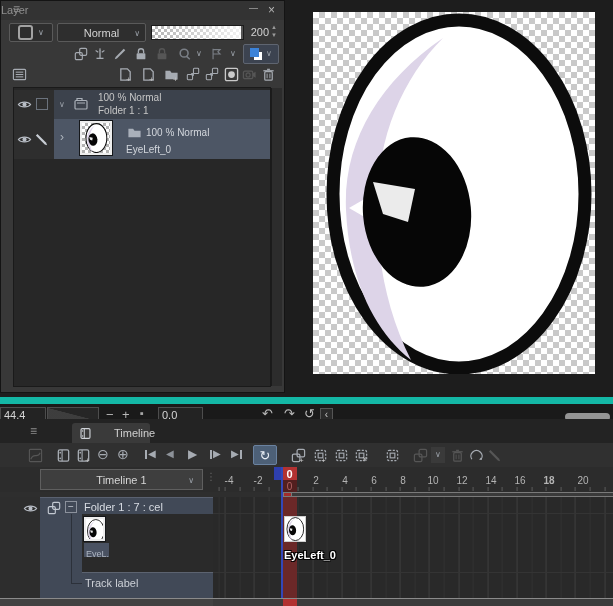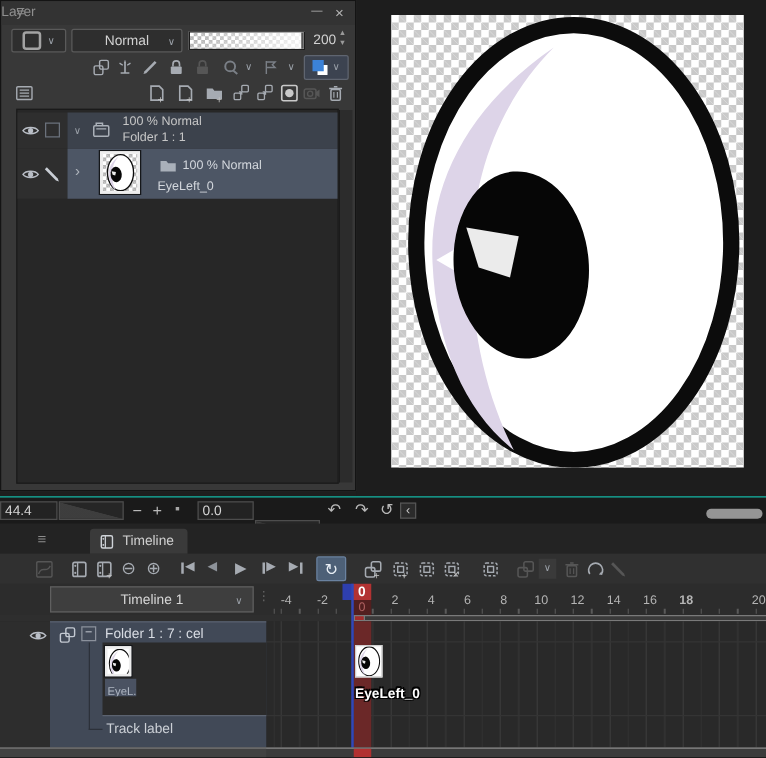--- a/index.html
+++ b/index.html
@@ -320,21 +320,21 @@
               <use href="#i-folder"></use>
             </svg>
           </div>
         <span class="abs txt" style="left:132px;top:8px;font-size:10px;color:#d3d7dd;">100 % Normal</span>
         <span class="abs txt" style="left:112px;top:25px;font-size:10px;color:#d3d7dd;">EyeLeft_0</span>
       </div>
     </div>
     <div class="abs" style="left:270px;top:87px;width:11px;height:298px;background:#2c2c2c;border-left:1px solid #1b1b1b;"></div>
   </div>
 
-  <div class="abs" style="left:0;top:397px;width:613px;height:22px;background:#1a1a1a;border-top:1px solid #14b8a6;">
+  <div class="abs" style="left:0;top:397px;width:613px;height:22px;background:#1a1a1a;border-top:7px solid #14b8a6;">
     <div class="abs valbox" style="left:0;top:3px;width:46px;height:15px;padding-left:3px;line-height:14px;">
       <span>44.4</span>
     </div>
     <div class="abs slider" style="left:47px;top:3px;width:52px;height:15px;">
         <span class="wedge"></span>
       </div>
     <span class="abs" style="left:106px;top:3px;font-size:13px;color:#b9b9b9;">−</span>
     <span class="abs" style="left:122px;top:3px;font-size:13px;color:#b9b9b9;">+</span>
     <span class="abs" style="left:140px;top:3px;font-size:11px;color:#a7a7a7;">▪</span>
     <div class="abs valbox" style="left:158px;top:3px;width:45px;height:15px;padding-left:3px;line-height:14px;">
@@ -349,21 +349,21 @@
     <div class="abs flexc" style="left:320px;top:4px;width:13px;height:13px;border:1px solid #555;background:#2b2b2b;">
       <span style="font-size:10px;color:#c9c9c9;line-height:1;">‹</span>
     </div>
     <div class="abs" style="left:565px;top:9px;width:45px;height:8px;background:#959595;border-radius:4px;"></div>
   </div>
 
   <div class="abs" style="left:0;top:419px;width:613px;height:187px;background:#2e2e2e;">
 
     <div class="abs" style="left:0;top:0;width:613px;height:24px;background:#232323;">
       <span class="abs" style="left:30px;top:5px;font-size:12px;color:#8d8d8d;">≡</span>
-      <div class="abs" style="left:72px;top:4px;width:78px;height:20px;background:#3a3a3a;border-radius:3px 3px 0 0;display:flex;align-items:center;gap:6px;padding-left:7px;box-sizing:border-box;">
+      <div class="abs" style="left:72px;top:4px;width:78px;height:20px;background:#3a3a3a;border-radius:3px 3px 0 0;display:flex;align-items:center;gap:22px;padding-left:7px;box-sizing:border-box;">
         <span class="flexc" style="color:#cfd3d8;">
             <svg class="i" width="13" height="13">
               <use href="#i-film"></use>
             </svg>
           </span>
         <span class="txt" style="font-size:11px;color:#d0d0d0;">Timeline</span>
       </div>
     </div>
 
     <div class="abs" style="left:0;top:24px;width:613px;height:24px;background:#303030;">
@@ -470,21 +470,21 @@
         <span class="rlabel" style="left:45px;top:8px;">-2</span>
         <span class="rlabel" style="left:103px;top:8px;">2</span>
         <span class="rlabel" style="left:132px;top:8px;">4</span>
         <span class="rlabel" style="left:161px;top:8px;">6</span>
         <span class="rlabel" style="left:190px;top:8px;">8</span>
         <span class="rlabel" style="left:220px;top:8px;">10</span>
         <span class="rlabel" style="left:249px;top:8px;">12</span>
         <span class="rlabel" style="left:278px;top:8px;">14</span>
         <span class="rlabel" style="left:307px;top:8px;">16</span>
         <span class="rlabel" style="left:336px;top:8px;font-weight:bold;">18</span>
-        <span class="rlabel" style="left:370px;top:8px;margin-left:24px;">20</span>
+        <span class="rlabel" style="left:370px;top:8px;">20</span>
         <div class="abs ticks" style="left:0;bottom:1px;width:400px;height:4px;"></div>
       </div>
       <div class="abs" style="left:274px;top:0;width:8px;height:13px;background:#2e3fae;"></div>
       <div class="abs flexc" style="left:282px;top:0;width:15px;height:13px;background:#b23232;">
         <span style="font-size:11px;font-weight:bold;color:#fff;">0</span>
       </div>
       <div class="abs flexc" style="left:282px;top:13px;width:15px;height:12px;background:#521f1f;">
         <span style="font-size:10px;color:#b06262;">0</span>
       </div>
     </div>

